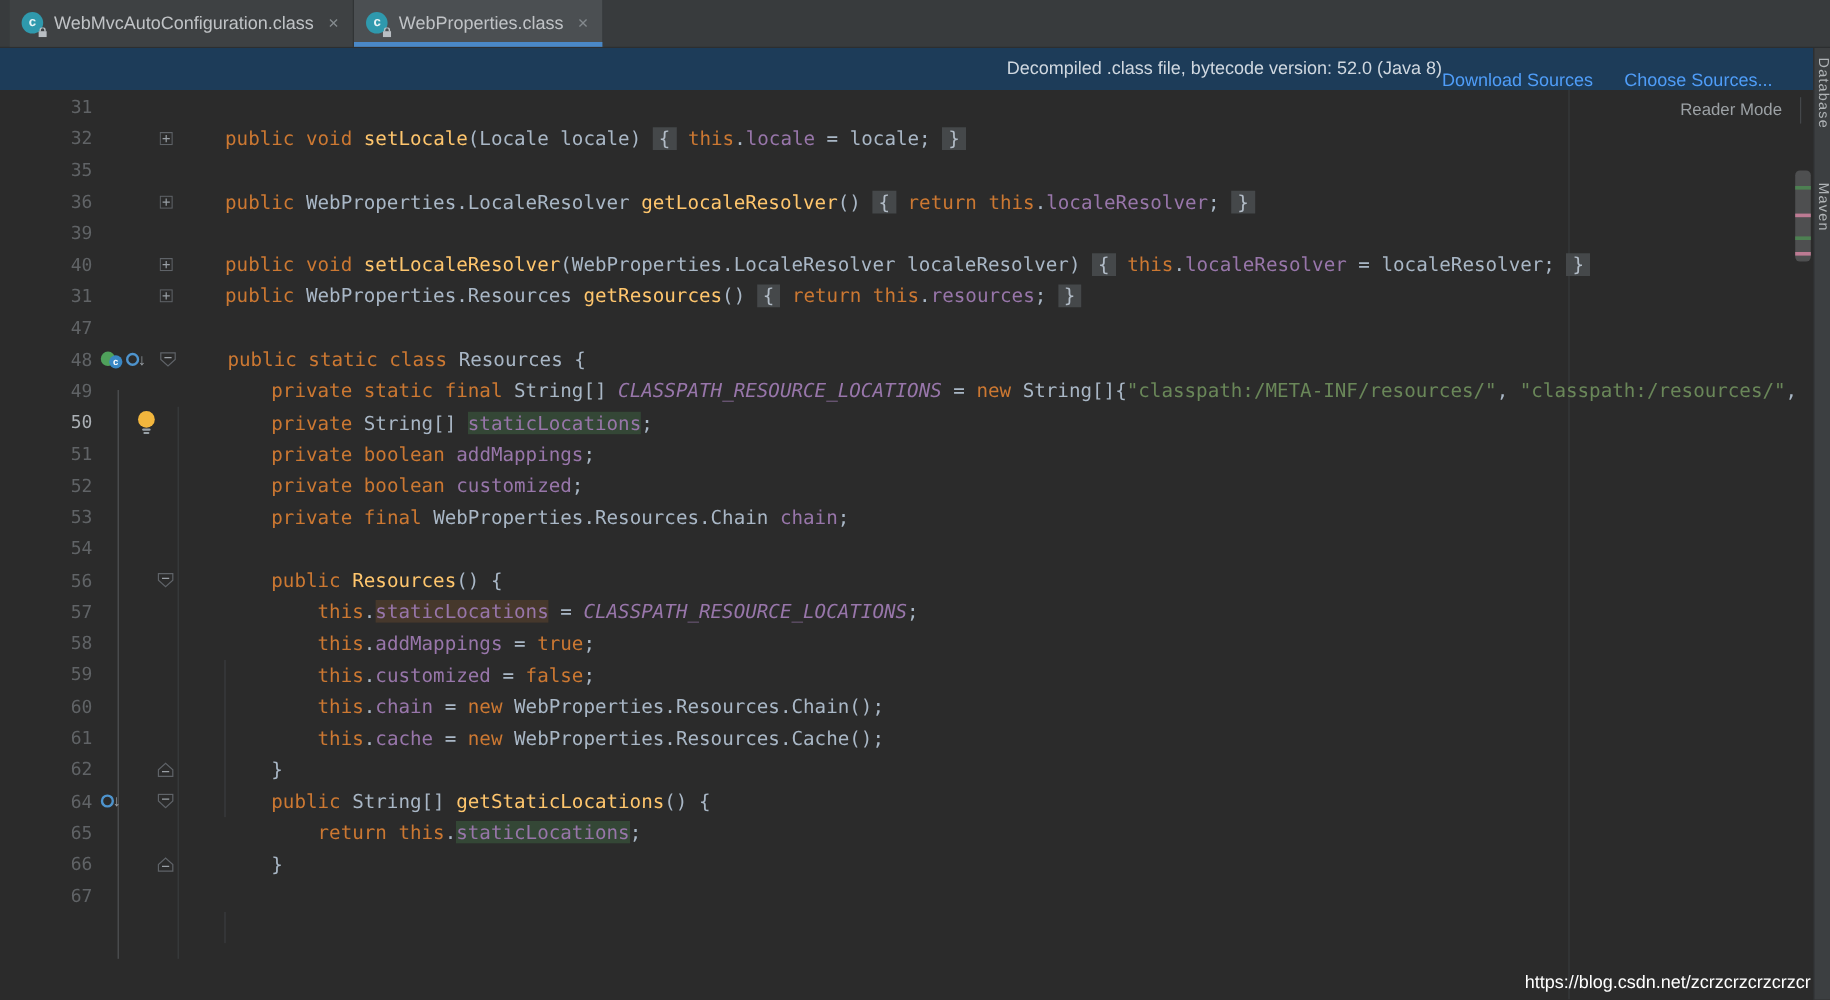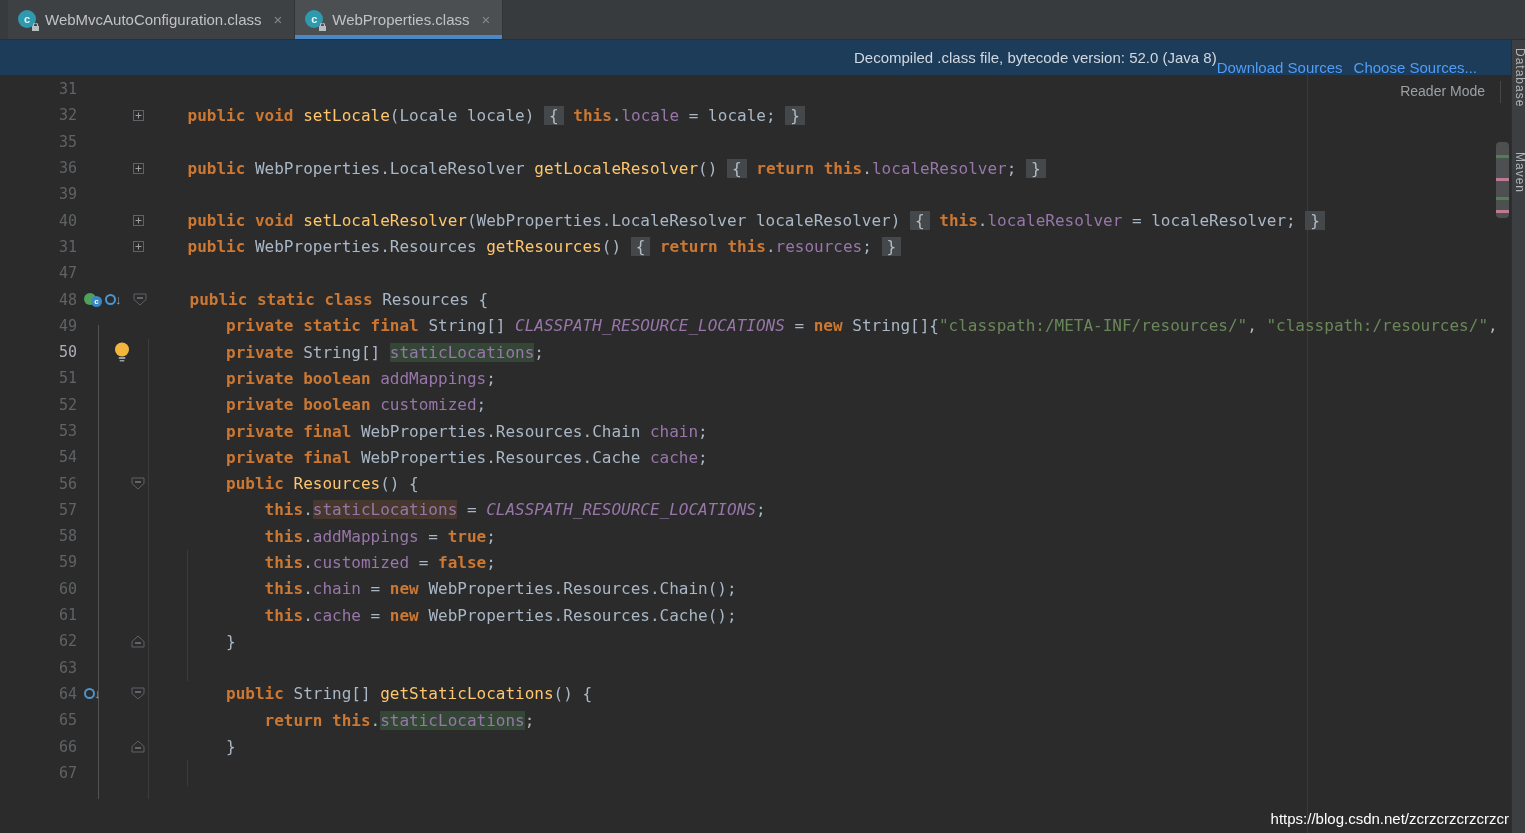--- a/index.html
+++ b/index.html
@@ -22,37 +22,37 @@
   .classicon .ball { position:absolute; left:0; top:0; width:18px; height:18px;
         border-radius:50%; background:#2f99ad; color:#e8f4f6; font-weight:bold;
         font-size:11px; display:flex; align-items:center; justify-content:center; }
   .classicon .lock { position:absolute; right:-2px; bottom:-2px; width:7px; height:8px; }
 
   
   .banner { position:absolute; left:0; top:40px; width:1511px; height:35px;
             background:#1d3c59; display:flex; align-items:center;
             padding:0 20px 0 16px;text-align:right; }
   .banner-msg { color:#d0d8e0; font-size:15px; flex:1; }
-  .banner-links { display:flex; gap:11px; margin-right:14px;margin-top:20px; }
+  .banner-links { display:flex; gap:26px; margin-right:14px;margin-top:20px; }
   .banner-link { color:#4f9df8; font-size:15px; text-decoration:none; cursor:pointer;
                  white-space:nowrap; }
 
   
   .editor { position:absolute; left:0; top:75px; width:1511px; height:758px;
             background:#2b2b2b; overflow:hidden; }
   .lines { position:absolute; left:0; top:1px; width:100%; }
   .row { display:flex; height:26.3px; align-items:center; position:relative;padding-left:39px; }
   .lnum { flex:0 0 42px; text-align:right; padding-right:4px;
           font:15px "DejaVu Sans Mono", monospace; color:#606366; }
   .lnum.cur { color:#abb0b5; }
   .gicons { flex:0 0 46px; display:flex; align-items:center; gap:1px; padding-left:3px; }
   .gfold { flex:0 0 22px; display:flex; align-items:center; justify-content:center; }
   .code { flex:1; white-space:pre; font:16px "DejaVu Sans Mono", monospace;
           color:#a9b7c6; overflow:hidden; }
-  .tk-k { color:#cc7832;font-weight:bold; }
+  .tk-k { color:#cc7832; }
   .tk-m { color:#ffc66d; }
   .tk-f { color:#9876aa; }
   .tk-sf { color:#9876aa; font-style:italic;text-align:right; }
   .tk-s { color:#6a8759; }
   .tk-t { color:#a9b7c6; }
   .tk-fb { color:#b2bcc7; background:#45484a; padding:1px 5px; }
   .hg { background:#344736; }
   .hw { background:#46382c; }
 
   
@@ -262,21 +262,20 @@
       <div class="row">
         <span class="lnum">53</span>
         <span class="gicons"></span>
         <span class="gfold"></span>
         <span class="code"><span class="tk-t">        </span><span class="tk-k">private</span><span class="tk-t"> </span><span class="tk-k">final</span><span class="tk-t"> WebProperties.Resources.Chain </span><span class="tk-f">chain</span><span class="tk-t">;</span></span>
       </div>
       <div class="row">
         <span class="lnum">54</span>
         <span class="gicons"></span>
         <span class="gfold"></span>
-        <span class="code"><span class="tk-t">        </span><span class="tk-k">private</span><span class="tk-t"> </span><span class="tk-k">final</span><span class="tk-t"> WebProperties.Resources.Cache </span><span class="tk-f">cache</span><span class="tk-t">;</span></span>
       </div>
       <div class="row">
         <span class="lnum">56</span>
         <span class="gicons"></span>
         <span class="gfold">
           <svg width="14" height="13">
             <polygon points="1,1 13,1 13,6.5 7,12 1,6.5" fill="#2b2b2b" stroke="#5f6368"></polygon>
             <line x1="4" y1="5" x2="10" y2="5" stroke="#9aa0a6"></line>
           </svg>
         </span>
@@ -315,26 +314,20 @@
       <div class="row">
         <span class="lnum">62</span>
         <span class="gicons"></span>
         <span class="gfold">
           <svg width="14" height="13">
             <polygon points="1,12 13,12 13,6.5 7,1 1,6.5" fill="#2b2b2b" stroke="#5f6368"></polygon>
             <line x1="4" y1="8" x2="10" y2="8" stroke="#9aa0a6"></line>
           </svg>
         </span>
         <span class="code"><span class="tk-t">        }</span></span>
-      </div>
-      <div class="row">
-        <span class="lnum">63</span>
-        <span class="gicons"></span>
-        <span class="gfold"></span>
-        <span class="code"></span>
       </div>
       <div class="row">
         <span class="lnum">64</span>
         <span class="gicons">
           <span class="ovr">
             <span class="ring"></span>
             <span class="arr">↓</span>
           </span>
         </span>
         <span class="gfold">

